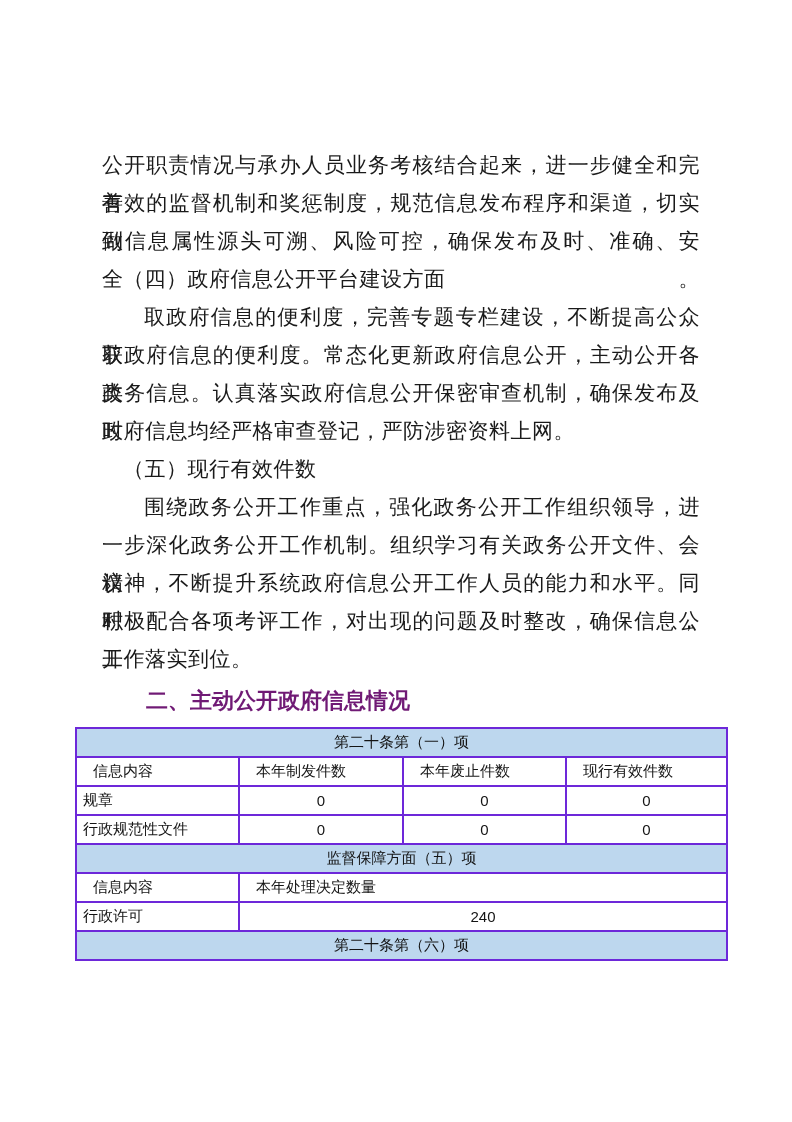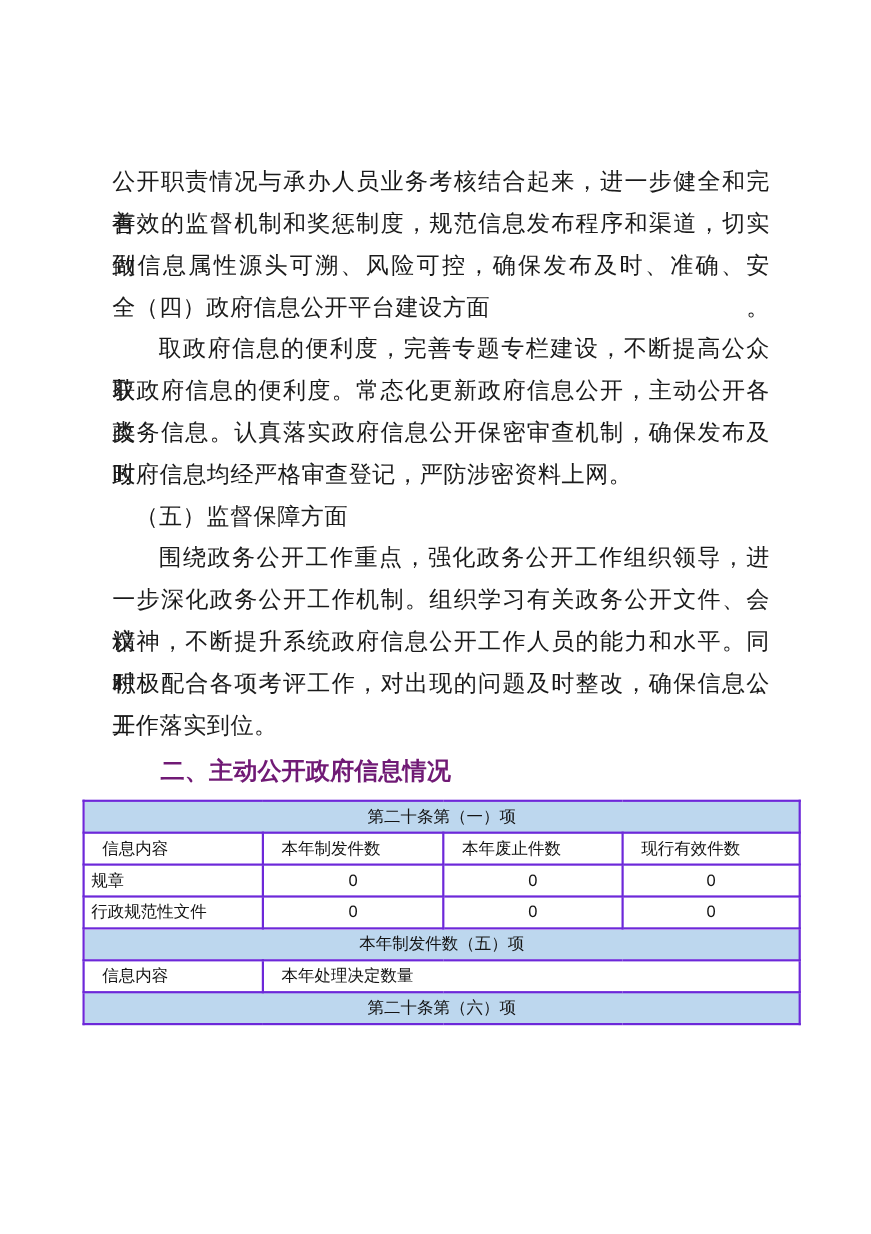--- a/index.html
+++ b/index.html
@@ -76,21 +76,21 @@
 <div class="page">
   <div class="text-block">
       <div class="line fill" style="text-indent: 0em;">公开职责情况与承办人员业务考核结合起来，进一步健全和完善</div>
       <div class="line fill" style="text-indent: 0em;">有效的监督机制和奖惩制度，规范信息发布程序和渠道，切实做</div>
       <div class="line fill" style="text-indent: 0em;">到信息属性源头可溯、风险可控，确保发布及时、准确、安全。</div>
       <div class="line" style="text-indent: 1em;">（四）政府信息公开平台建设方面</div>
       <div class="line fill" style="text-indent: 2em;">取政府信息的便利度，完善专题专栏建设，不断提高公众获</div>
       <div class="line fill" style="text-indent: 0em;">取政府信息的便利度。常态化更新政府信息公开，主动公开各类</div>
       <div class="line fill" style="text-indent: 0em;">政务信息。认真落实政府信息公开保密审查机制，确保发布及时</div>
       <div class="line" style="text-indent: 0em;">政府信息均经严格审查登记，严防涉密资料上网。</div>
-      <div class="line" style="text-indent: 1em;">（五）监督保障方面</div>
+      <div class="line" style="text-indent: 1em;">（五）现行有效件数</div>
       <div class="line fill" style="text-indent: 2em;">围绕政务公开工作重点，强化政务公开工作组织领导，进</div>
       <div class="line fill" style="text-indent: 0em;">一步深化政务公开工作机制。组织学习有关政务公开文件、会议</div>
       <div class="line fill" style="text-indent: 0em;">精神，不断提升系统政府信息公开工作人员的能力和水平。同时，</div>
       <div class="line fill" style="text-indent: 0em;">积极配合各项考评工作，对出现的问题及时整改，确保信息公开</div>
       <div class="line" style="text-indent: 0em;">工作落实到位。</div>
     </div>
   <h2 class="heading">二、主动公开政府信息情况</h2>
   <table class="stats-table">
       <colgroup>
         <col style="width: 163px;">
@@ -114,24 +114,28 @@
           <td class="num">0</td>
           <td class="num">0</td>
         </tr>
         <tr>
           <td class="row-label">行政规范性文件</td>
           <td class="num">0</td>
           <td class="num">0</td>
           <td class="num">0</td>
         </tr>
         <tr>
-          <td colspan="4" class="section-head">本年制发件数（五）项</td>
+          <td colspan="4" class="section-head">监督保障方面（五）项</td>
         </tr>
         <tr>
           <td class="col-head">信息内容</td>
           <td class="col-head" colspan="3">本年处理决定数量</td>
+        </tr>
+        <tr>
+          <td class="row-label">行政许可</td>
+          <td class="num" colspan="3">240</td>
         </tr>
         <tr>
           <td colspan="4" class="section-head">第二十条第（六）项</td>
         </tr>
       </tbody>
     </table>
 </div>
 
 </body></html>

